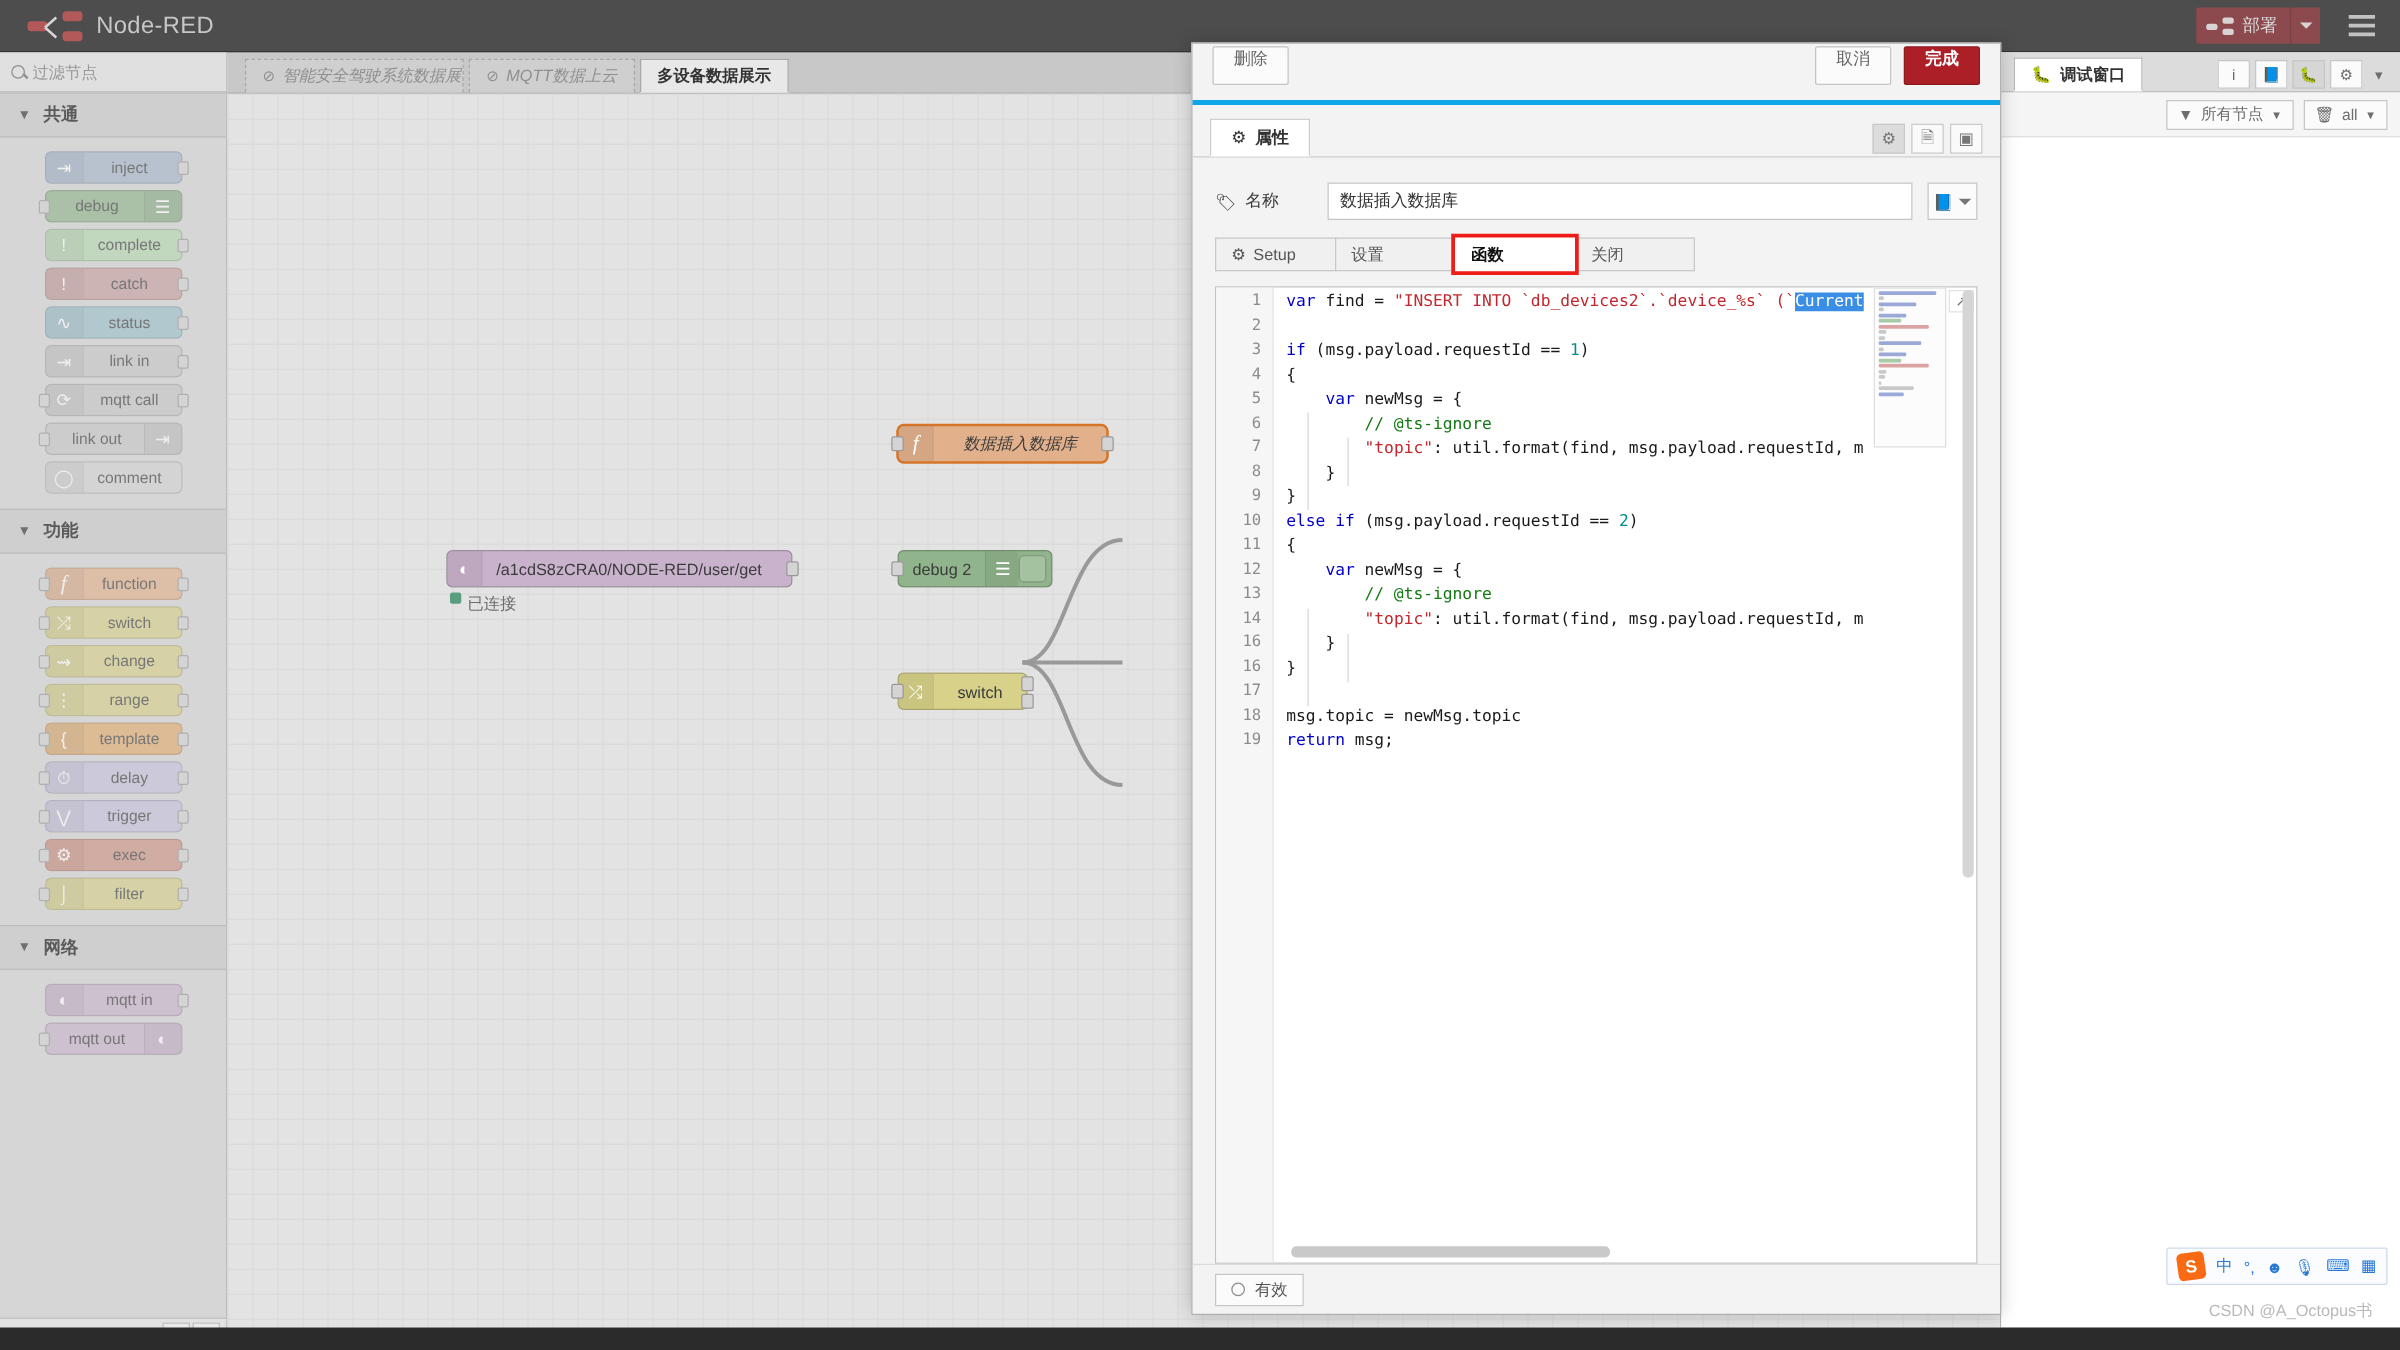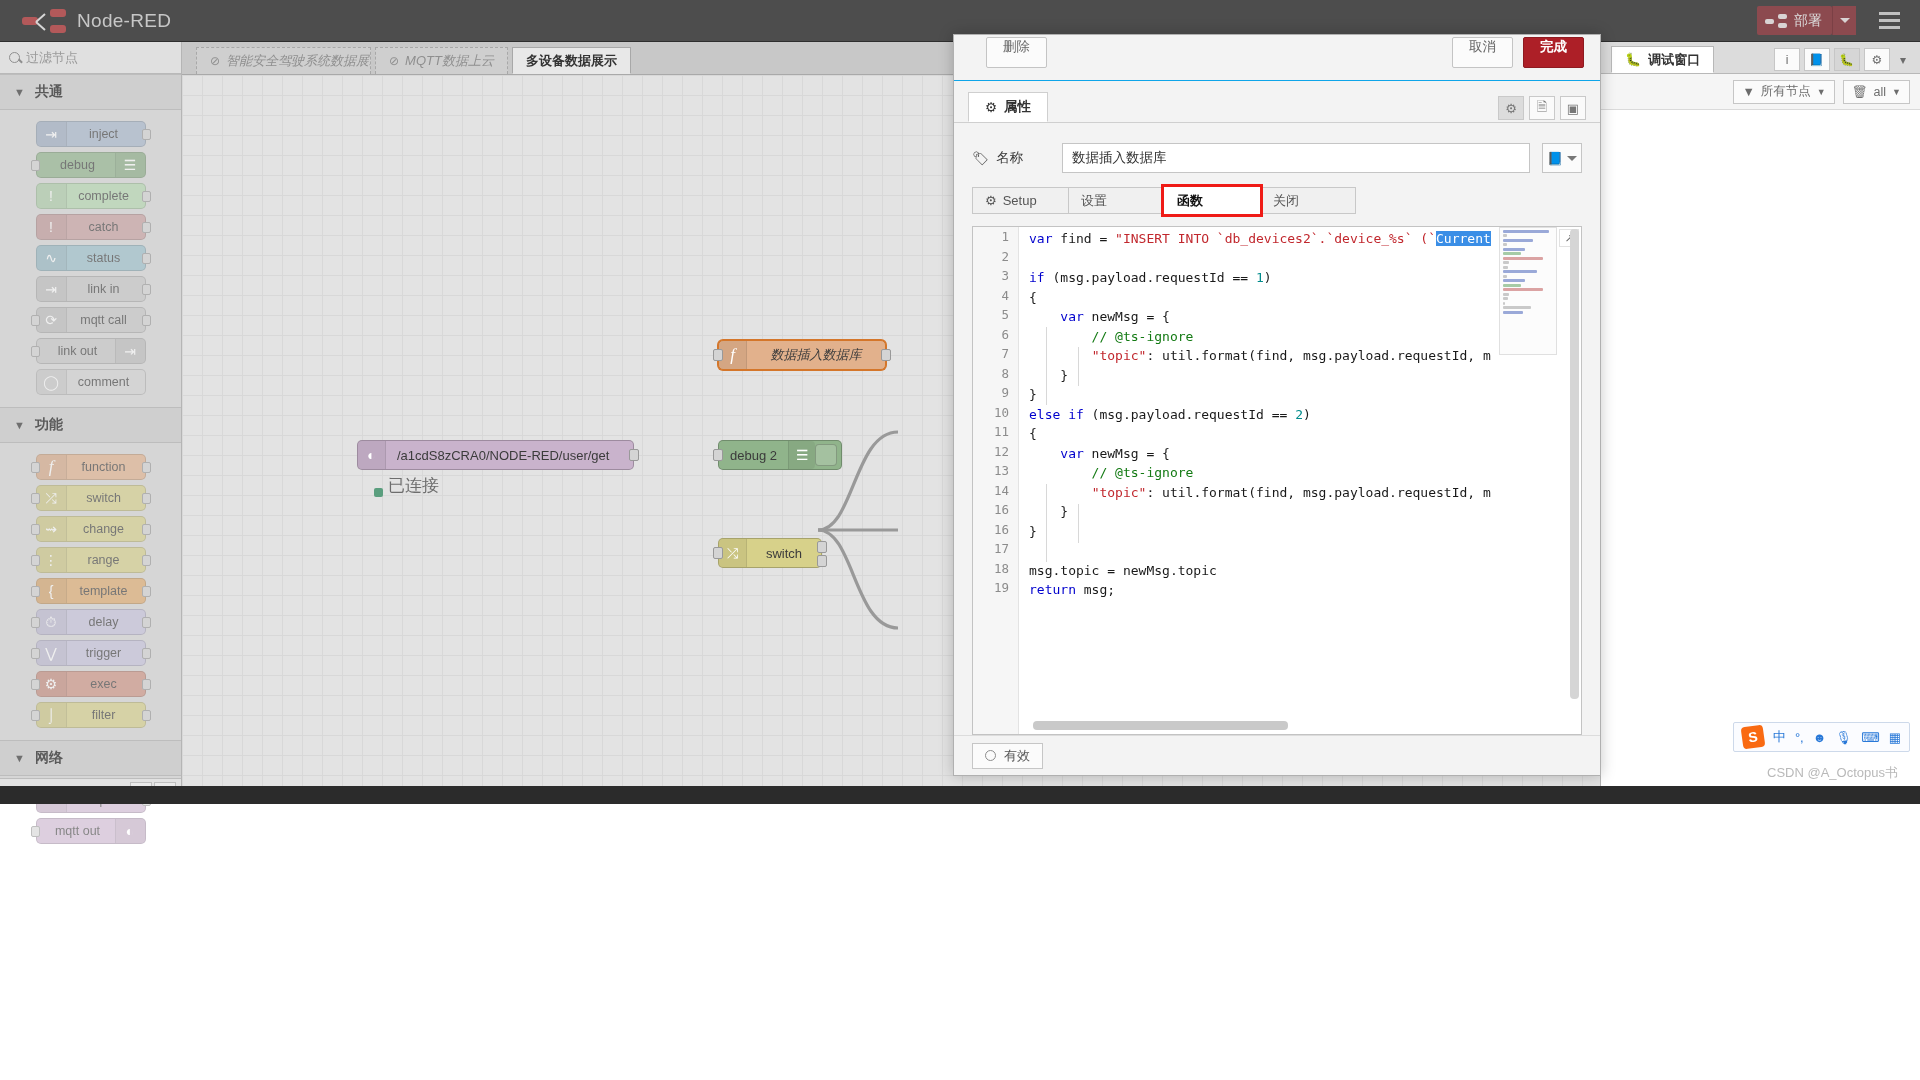--- a/index.html
+++ b/index.html
@@ -3,21 +3,21 @@
 <meta charset="utf-8">
 <style>
   * { box-sizing: border-box; margin: 0; padding: 0; }
   html, body {
     width: 1920px; height: 1080px;
     font-family: "Liberation Sans", "DejaVu Sans", sans-serif;
     font-size: 13px;
     background: #fff;
     overflow: hidden;
   }
-  #app { position: relative; width: 1920px; height: 804px; }
+  #app { position: relative; width: 1920px; height: 1080px; }
 
   
   .header {
     position: absolute; top: 0; left: 0; width: 1920px; height: 42px;
     background: #4d4d4d; border-bottom: 1px solid #2e2e2e;
     display: flex; align-items: center;
   }
   .brand { display: flex; align-items: center; gap: 11px; margin-left: 22px; }
   .brand-logo { width: 44px; height: 24px; position: relative; }
   .brand-logo span { position: absolute; background: #b3595a; border-radius: 3px; }
@@ -102,31 +102,31 @@
     background-color: #e3e3e3;
     background-image: linear-gradient(to right, #d8d8d8 1px, transparent 1px), linear-gradient(to bottom, #d8d8d8 1px, transparent 1px);
     background-size: 20px 20px;
     overflow: hidden;
   }
   .fnode { position: absolute; height: 30px; border-radius: 5px; border: 1px solid rgba(0,0,0,0.22); display:flex; align-items:center; }
   .fnode .ic { width: 28px; height: 100%; display:flex;align-items:center;justify-content:center; color:#fff; font-size:14px; background: rgba(0,0,0,0.06); border-right:1px solid rgba(0,0,0,0.09); border-radius:4px 0 0 4px;}
   .fnode .ic.right { border-right:none;border-left:1px solid rgba(0,0,0,0.09); border-radius:0 4px 4px 0;}
   .fnode .lbl { padding: 0 11px; font-size: 13px; color: #3b3b3b; white-space: nowrap; }
   .fport { position:absolute; width:10px;height:12px;background:#d4d4d4;border:1px solid #999;border-radius:2px; top:8px;}
-  .nstatus { position:absolute; left:16px; top:33px; display:flex;align-items:flex-end;gap:5px;font-size:17px;color:#6d6d6d;}
+  .nstatus { position:absolute; left:2px; top:33px; display:flex;align-items:flex-start;gap:5px;font-size:13px;color:#6d6d6d;}
   .ndot { width:9px;height:9px;border-radius:2px;background:#5a9e7e;display:inline-block;}
 
   
   .dialog {
     position: absolute; left: 953px; top: 34px; width: 648px; bottom: 28px;
     background: #f3f3f3; border: 1px solid #b0b0b0; box-shadow: 0 0 14px rgba(0,0,0,.22);
     display: flex; flex-direction: column; z-index: 30;
   }
   .dlg-title { padding: 14px 18px 10px 18px; font-size: 16px; font-weight: bold; color: #2b2b2b; }
-  .dlg-toolbar { display:flex; align-items:center; padding: 2px 16px 12px 32px; border-bottom: 1px solid #0ea5e9;}
+  .dlg-toolbar { display:flex; align-items:center; padding: 2px 16px 12px 16px; border-bottom: 4px solid #0ea5e9;}
   .btn { border:1px solid #c4c4c4; background:#fbfbfb; height:31px; padding: 0 16px; font-size:13.5px; color:#666; cursor:pointer; border-radius:2px;}
   .btn.primary { background:#ad1f27; border-color:#8e1a20; color:#fff; font-weight:bold;}
   .spacer { flex: 1; }
   .gap { width: 10px; }
   .dlg-tabs { display:flex; align-items:flex-end; padding: 10px 14px 0 14px; height: 42px; border-bottom: 1px solid #cfcfcf; position:relative;}
   .dtab { height: 30px; padding: 0 16px; display:flex;align-items:center;gap:7px; background:#fff; border:1px solid #cfcfcf; border-bottom:1px solid #fff; font-size:13.5px; font-weight:bold; color:#333; cursor:pointer;}
   .dlg-tab-icons { margin-left:auto; display:flex; gap:5px; align-items:center; padding-bottom:2px;}
   .ticon { width:26px;height:24px;border:1px solid #c9c9c9;background:#fafafa;display:flex;align-items:center;justify-content:center;color:#777;font-size:13px;cursor:pointer;}
   .ticon.on { background:#dcdcdc; }
   .row-name { display:flex;align-items:center; padding: 20px 18px 0 18px; gap: 12px;}

